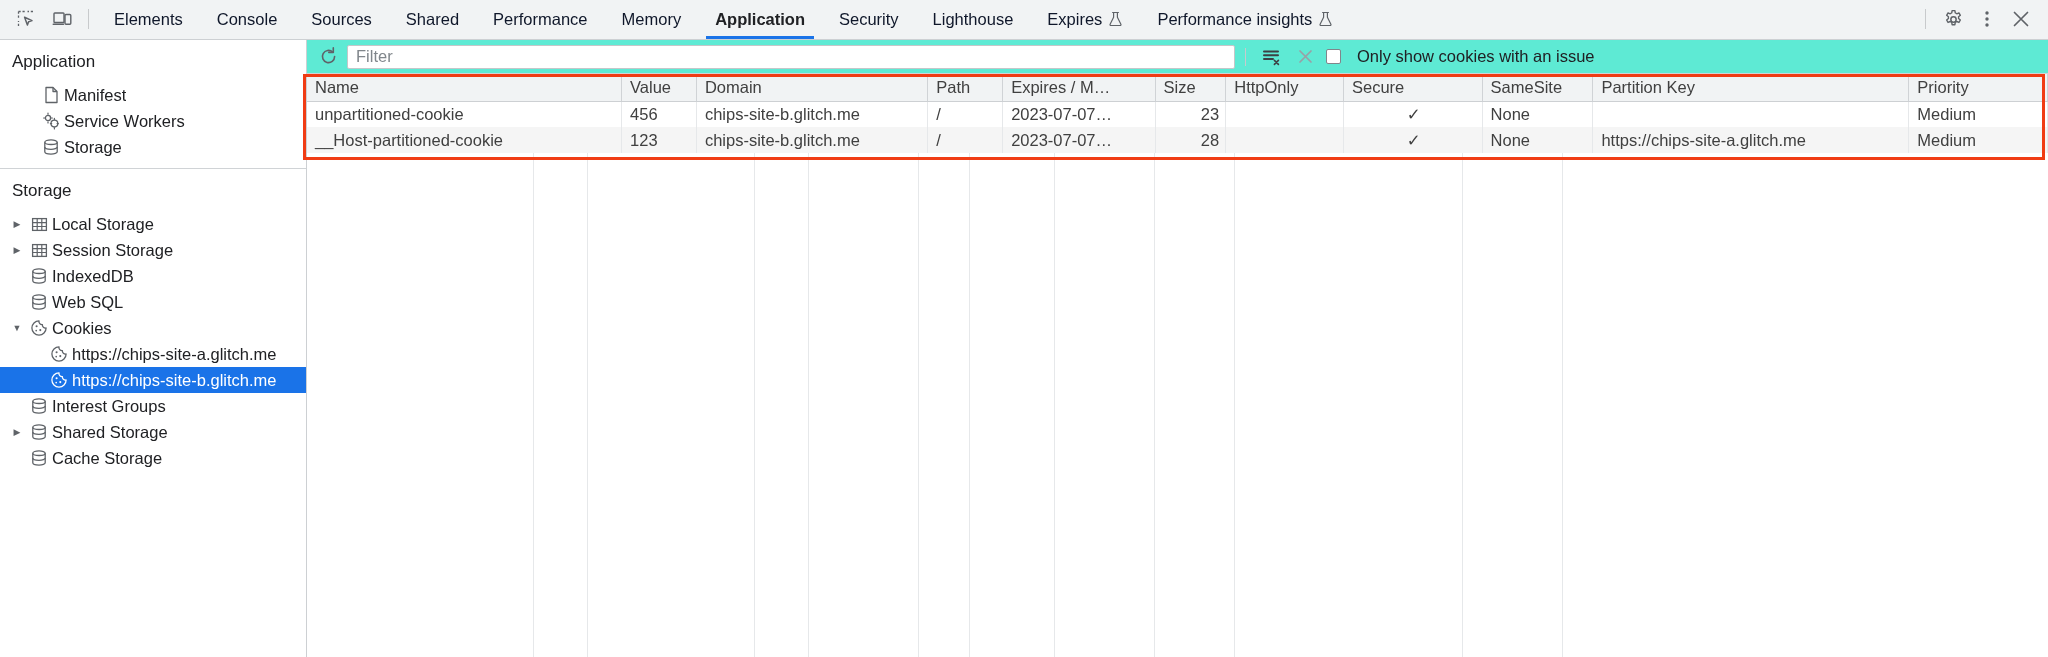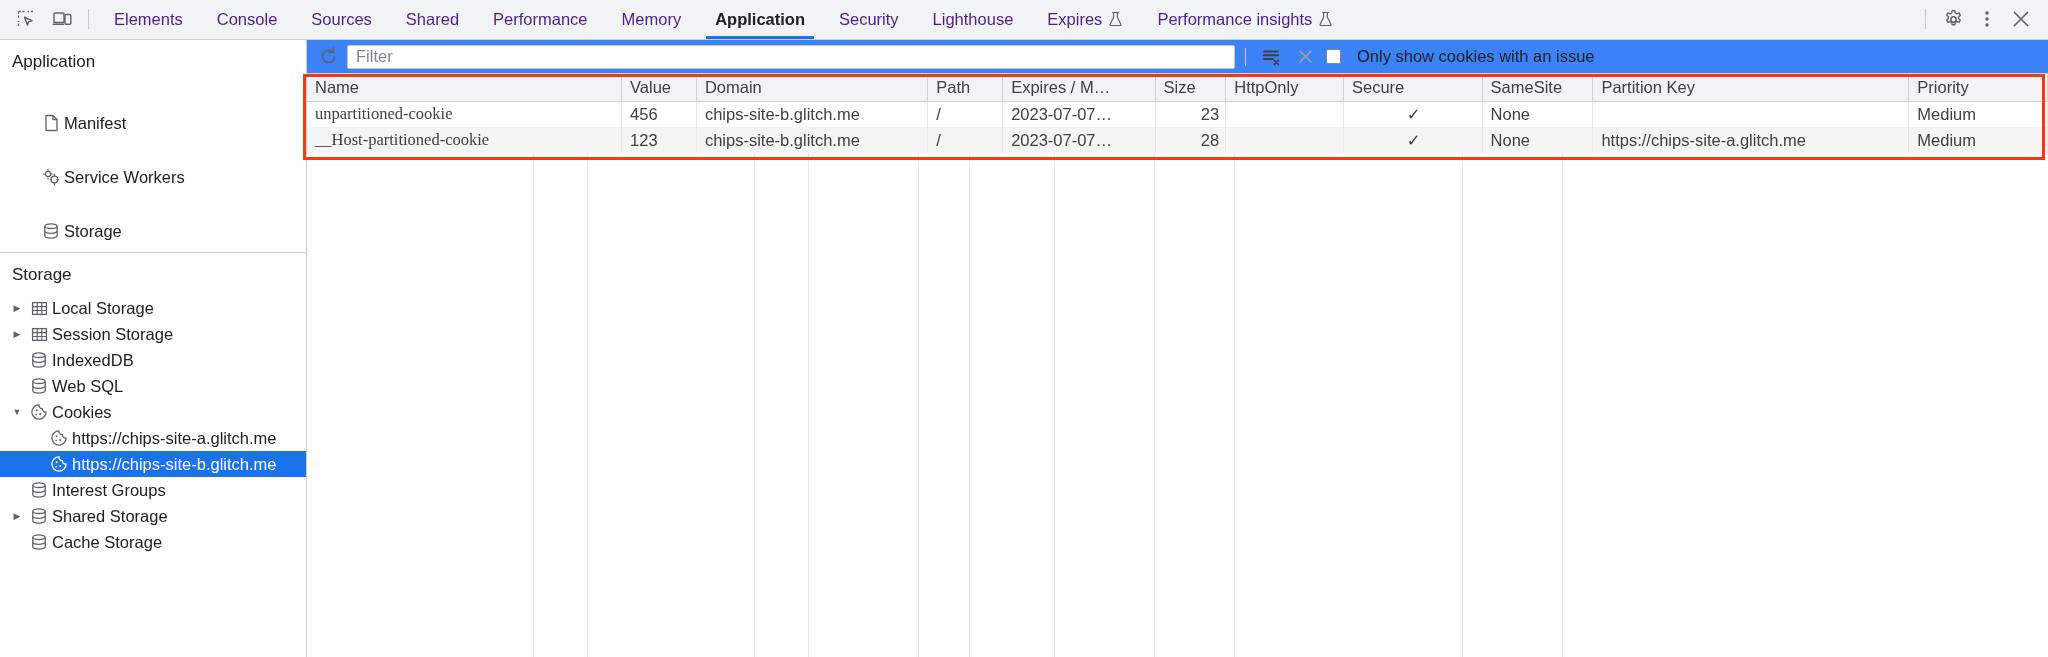--- a/index.html
+++ b/index.html
@@ -26,21 +26,21 @@
     width: 36px; height: 30px;
     display: flex; align-items: center; justify-content: center;
     color: #5f6368;
   }
   .tb-sep { width: 1px; height: 20px; background: #c8cacc; margin: 0 8px; }
   .tabs { display: flex; align-items: flex-end; height: 40px; flex: 1; }
   .tab {
     height: 40px;
     padding: 0 17px;
     display: flex; align-items: center; justify-content: center;
-    font-size: 16.5px; color: #4c1d95;
+    font-size: 16.5px; color: #0f172a;
     white-space: nowrap;
     position: relative;
     gap: 6px;
   }
   .tab.active { font-weight: bold; color: #202124; }
   .tab.active::after {
     content: ""; position: absolute;
     left: 8px; right: 8px; bottom: 0; height: 3px;
     background: #1a73e8;
   }
@@ -89,29 +89,29 @@
   .sb-icon {
     width: 26px; min-width: 26px;
     display: flex; align-items: center; justify-content: center;
     color: #5f6368;
   }
   .sb-item.selected .sb-icon { color: #ffffff; }
   .sb-label { overflow: hidden; text-overflow: ellipsis; }
 
   
   .ind-0 { padding-left: 8px; }
-  .ind-1 { padding-left: 20px; margin-top: 28px; }
+  .ind-1 { padding-left: 20px; }
   .ind-2 { padding-left: 46px; }
 
   
   .main { flex: 1; display: flex; flex-direction: column; min-width: 0; background: #fff; }
 
   .filterbar {
     height: 34px; min-height: 34px;
-    background: #3b82f6;
+    background: #5eead4;
     border-bottom: 1px solid #d0d3d6;
     display: flex; align-items: center;
     padding: 0 6px;
     gap: 4px;
   }
   .fb-btn {
     width: 30px; height: 28px;
     display: flex; align-items: center; justify-content: center;
     color: #5f6368;
   }
@@ -170,21 +170,21 @@
     padding: 0 6px 0 8px;
     border-right: 1px solid #e6e8ea;
     white-space: nowrap;
     overflow: hidden;
     text-overflow: ellipsis;
   }
   table.cookies tr.row-even td { background: #ffffff; }
   table.cookies tr.row-odd  td { background: #f5f5f5; }
   td.num, th.num { text-align: right; padding-right: 10px; }
   td.center { text-align: center; }
-  td.name-cell { padding-left: 26px; font-family: Liberation Serif, serif; }
+  td.name-cell { padding-left: 26px; }
 
   
   .filler { display: flex; height: 100%; }
   .filler-col { border-right: 1px solid #e6e8ea; height: 100%; }
 
   
   .annotation {
     position: absolute;
     border: 3px solid #f03c14;
     pointer-events: none;

